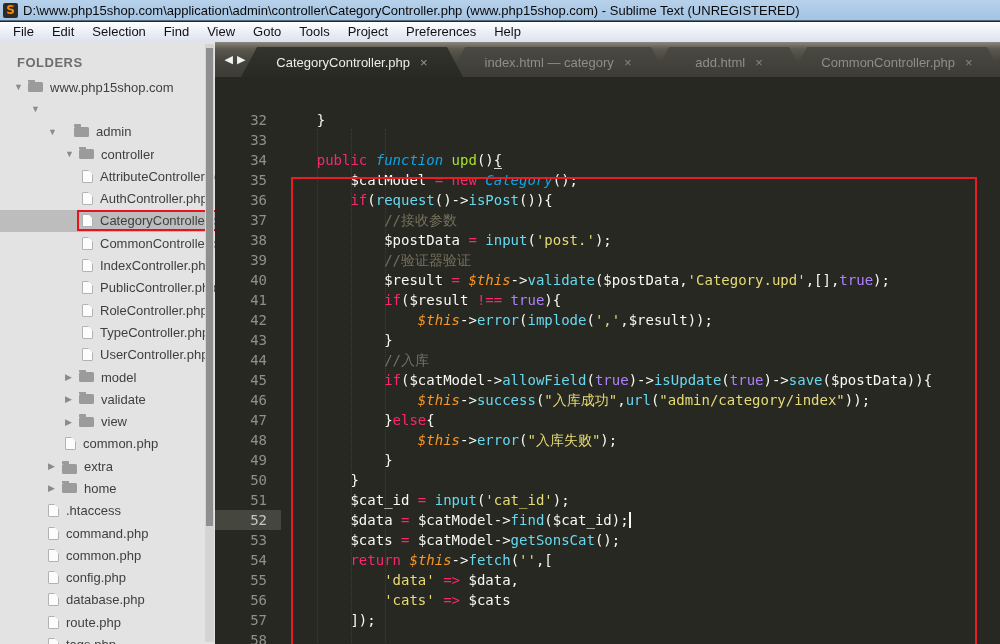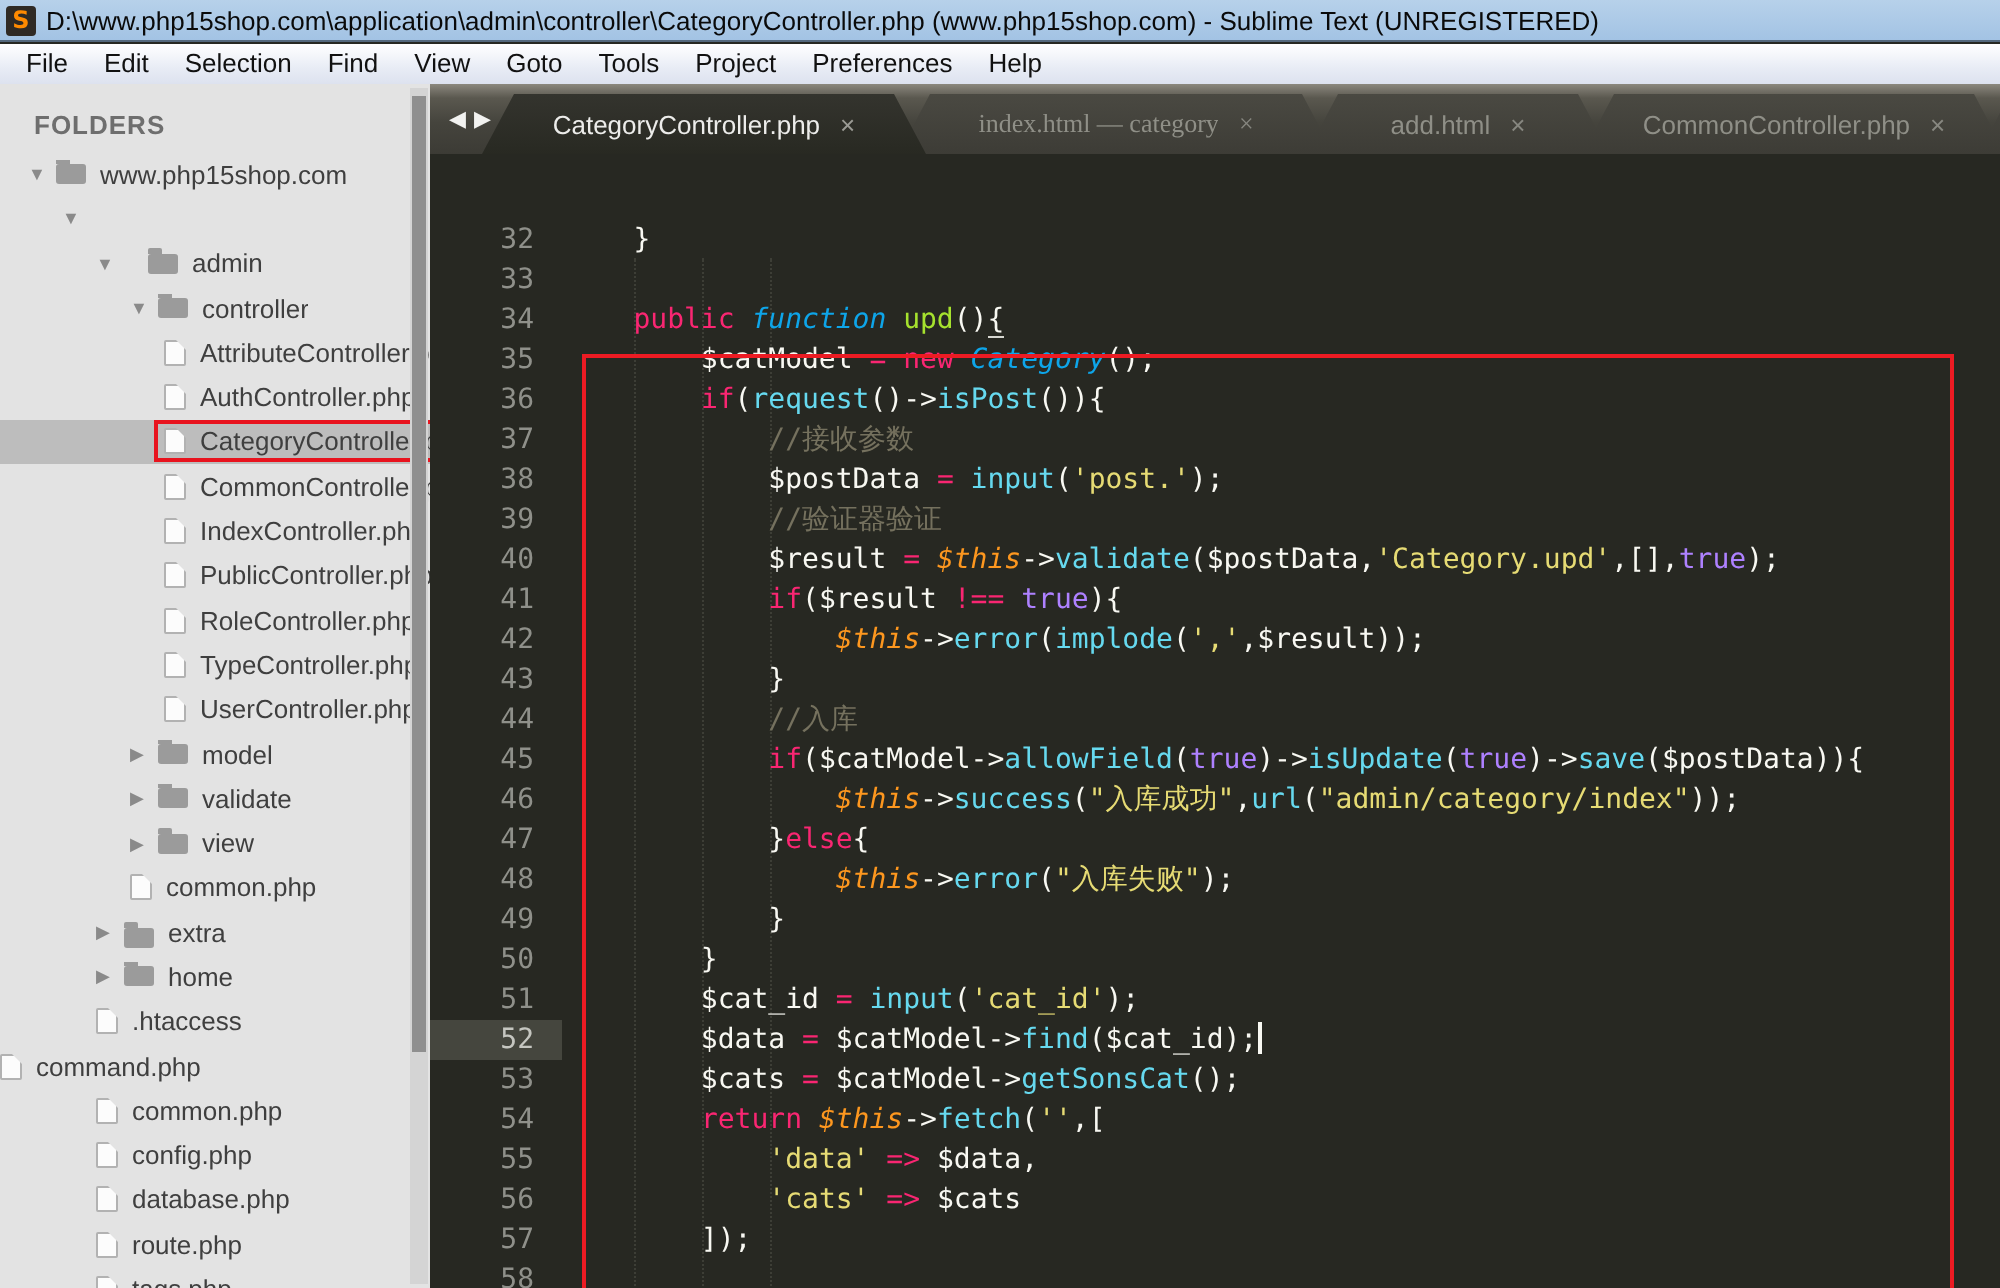--- a/index.html
+++ b/index.html
@@ -236,21 +236,21 @@
             <span class="ic-folder"></span>
             <span>home</span>
           </span>
         </div>
         <div class="tree-row" style="padding-left: 48px;">
           <span style="display: flex; align-items: center; overflow: hidden;">
             <span class="ic-file"></span>
             <span>.htaccess</span>
           </span>
         </div>
-        <div class="tree-row" style="">
+        <div class="tree-row" style="padding-left: 48px;">
           <span style="display: flex; align-items: center; overflow: hidden;">
             <span class="ic-file"></span>
             <span>command.php</span>
           </span>
         </div>
         <div class="tree-row" style="padding-left: 48px;">
           <span style="display: flex; align-items: center; overflow: hidden;">
             <span class="ic-file"></span>
             <span>common.php</span>
           </span>
@@ -289,21 +289,21 @@
     <div class="tabbar">
       <div class="tab-arrows">
         <span>◀</span>
         <span>▶</span>
       </div>
       <div id="tabs" style="display:flex;align-items:flex-end;">
           <div class="tab active" style="width: 222px;">
             <span style="overflow: hidden; white-space: nowrap;">CategoryController.php</span>
             <span class="close">×</span>
           </div>
-          <div class="tab" style="width: 218px; font-family: Liberation Serif, serif;">
+          <div class="tab" style="width: 218px;">
             <span style="overflow: hidden; white-space: nowrap;">index.html — category</span>
             <span class="close">×</span>
           </div>
           <div class="tab" style="width: 152px;">
             <span style="overflow: hidden; white-space: nowrap;">add.html</span>
             <span class="close">×</span>
           </div>
           <div class="tab" style="width: 212px;">
             <span style="overflow: hidden; white-space: nowrap;">CommonController.php</span>
             <span class="close">×</span>

